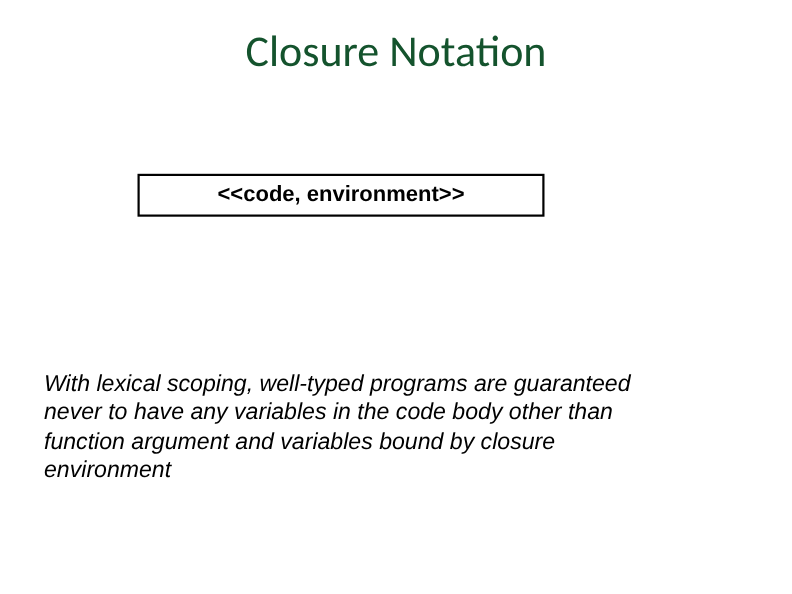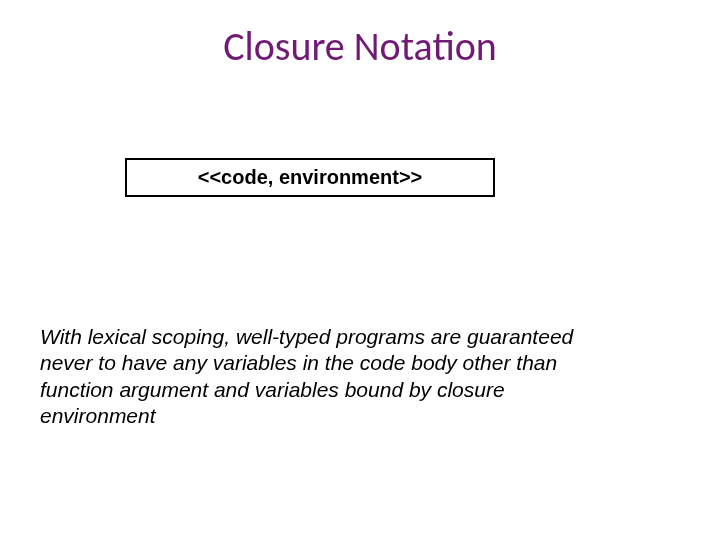--- a/index.html
+++ b/index.html
@@ -19,21 +19,21 @@
   }
   .title {
     position: absolute;
     top: 22px;
     left: 0;
     width: 720px;
     text-align: center;
     font-family: Calibri, Arial, sans-serif;
     font-size: 40px;
     font-weight: 400;
-    color: #701a75;
+    color: #14532d;
   }
   .box {
     position: absolute;
     border: 2px solid #000;
     background: #fff;
     text-align: center;
     font-family: Arial, Helvetica, sans-serif;
     font-weight: bold;
     font-size: 20px;
     color: #000;
@@ -45,21 +45,21 @@
     left: 125px;
     width: 370px;
   }
   .box2 {
     top: 225px;
     left: 150px;
     width: 320px;
   }
   .body-text {
     position: absolute;
-    top: 324px;
+    top: 336px;
     left: 40px;
     width: 560px;
     font-family: Arial, Helvetica, sans-serif;
     font-style: italic;
     font-size: 21px;
     line-height: 1.25;
     color: #000;
   }
   .arrow {
     display: inline-block;

